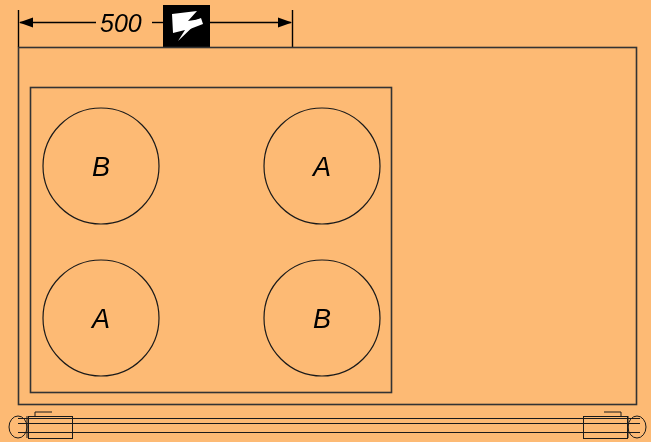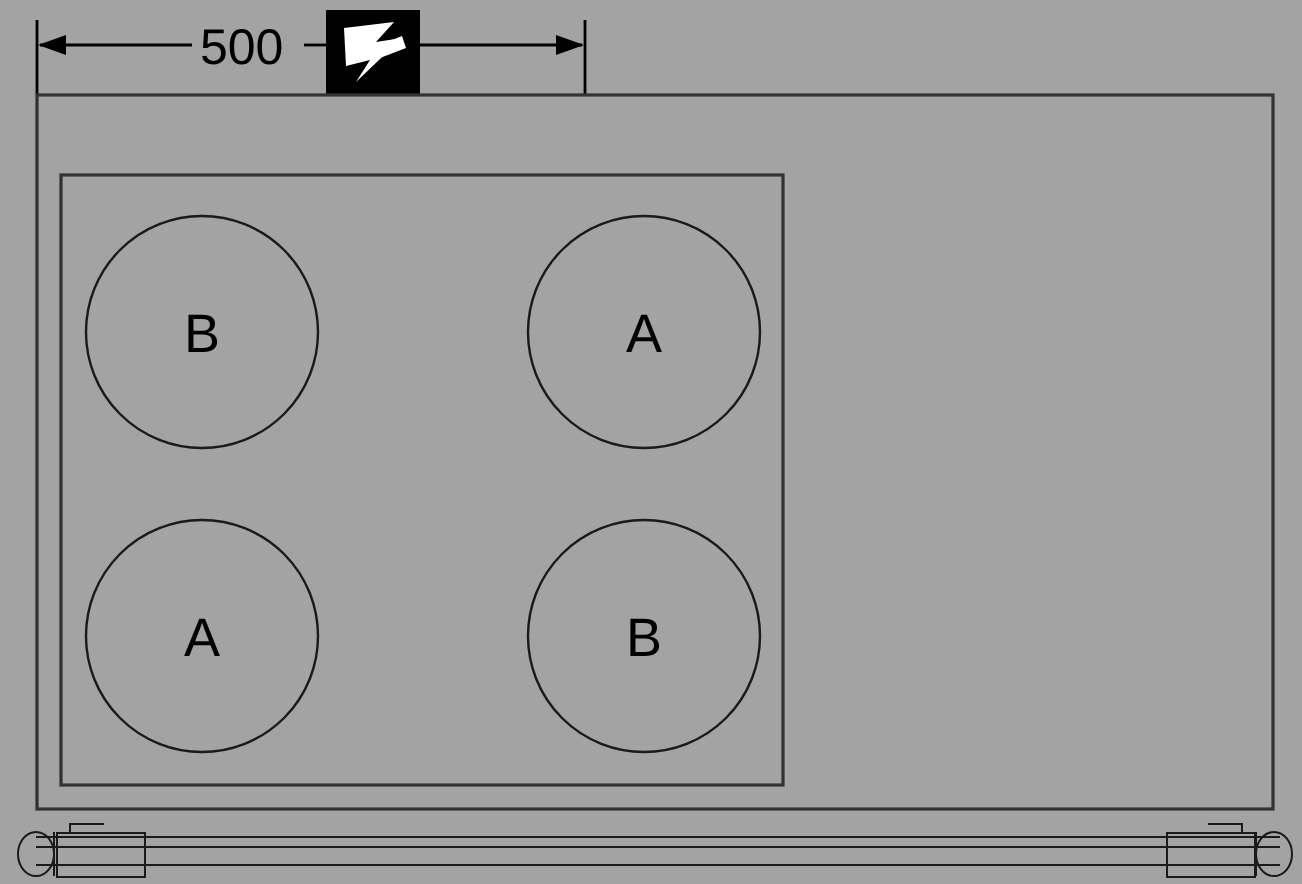--- a/index.html
+++ b/index.html
@@ -8,22 +8,23 @@
     padding: 0;
     background: #ffffff;
   }
   body {
     font-family: "Liberation Sans", sans-serif;
   }
   #drawing-root {
     position: relative;
     width: 651px;
     height: 442px;
-    background: #a3a3a3;
+    background: #fdba74;
     overflow: hidden;
+    font-style: italic;
   }
   #drawing-svg {
     position: absolute;
     left: 0;
     top: 0;
     display: block;
   }
   .dim-text {
     font-family: "Liberation Sans", sans-serif;
     font-size: 25px;

